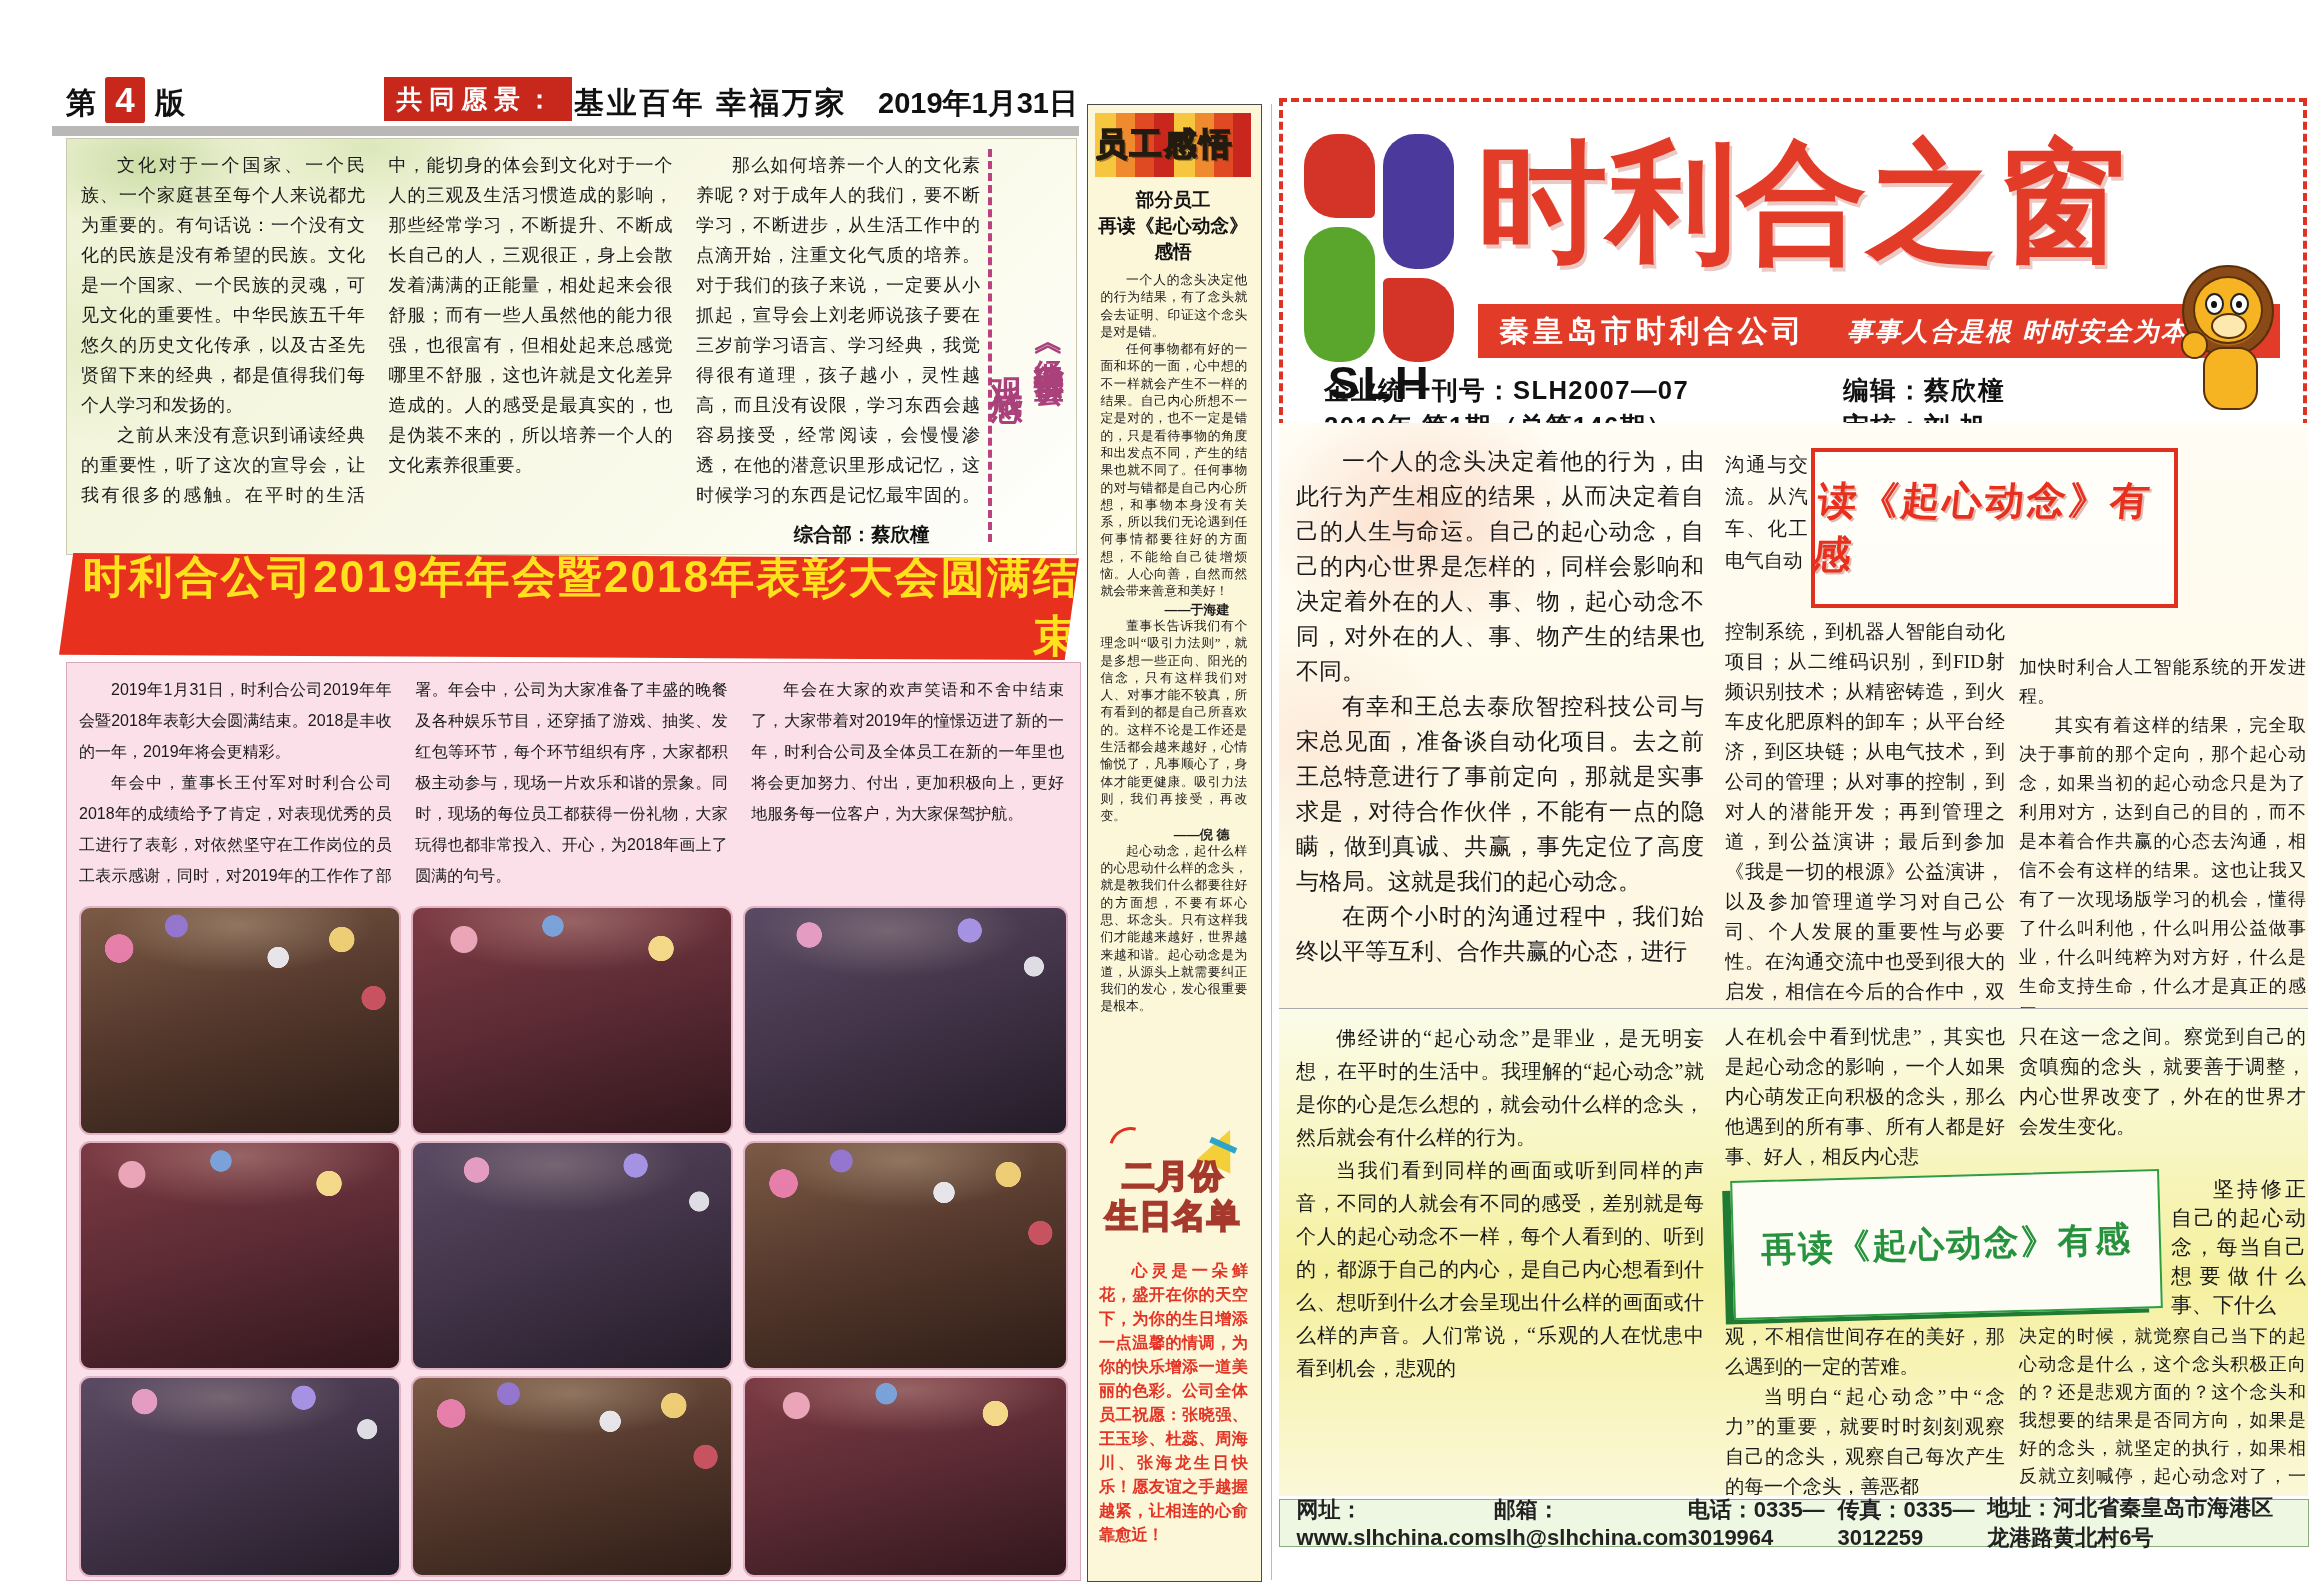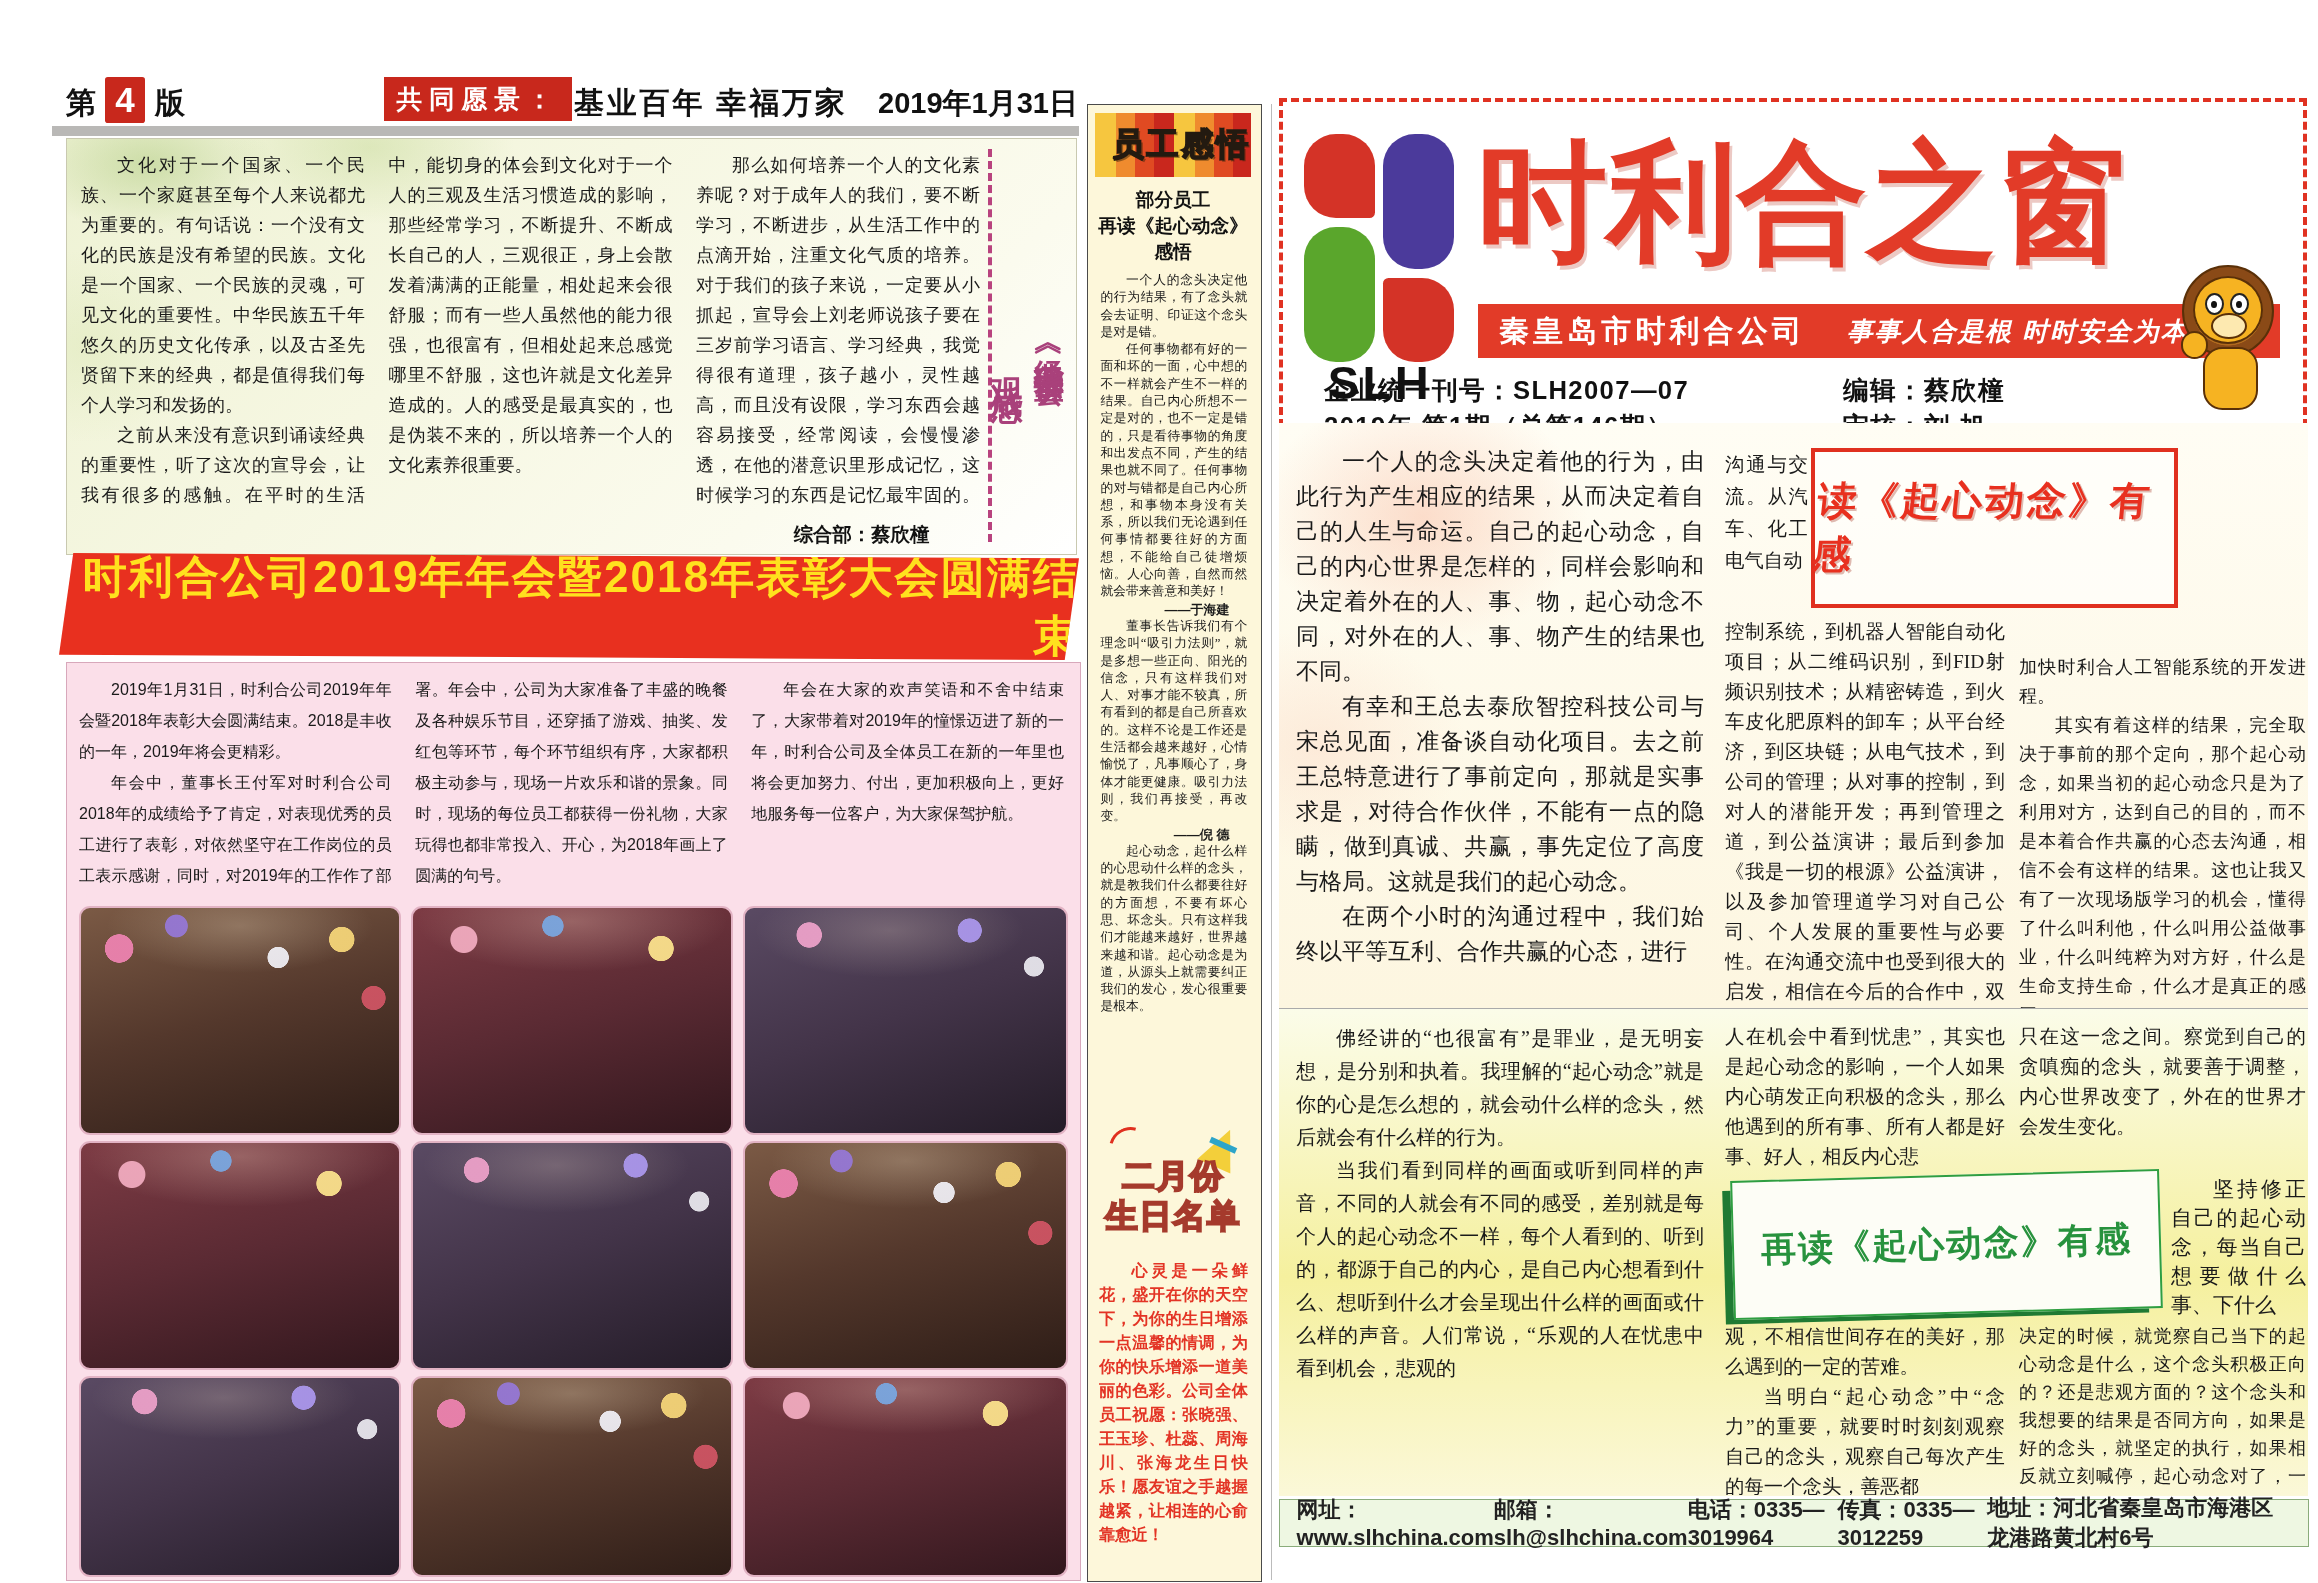--- a/index.html
+++ b/index.html
@@ -60,21 +60,21 @@
   .photo.v3{background:
        radial-gradient(circle at 20% 12%,rgba(235,160,200,.95) 0 12.4px,transparent 13px),
        radial-gradient(circle at 70% 10%,rgba(170,150,235,.95) 0 11.8px,transparent 12.4px),
        radial-gradient(circle at 90% 26%,rgba(250,250,255,.85) 0 9.7px,transparent 10.4px),
        radial-gradient(ellipse 60% 30% at 45% 10%,rgba(255,235,215,.22),transparent 70%),
        linear-gradient(160deg,#5a4a63 0%,#433449 48%,#241c28 100%);}
 
   
   .strip{background:#fdf7da;border:1.4px solid #4a4a4a;}
   .striplogo{background:repeating-linear-gradient(90deg,#f6c63f 0 21px,#ef8b2e 21px 40px,#e04a22 40px 59px,#c9271d 59px 79px);
-     display:flex;align-items:center;justify-content:flex-end;}
+     display:flex;align-items:center;justify-content:flex-start;}
   .striplogo span{color:#ffdf2e;font-weight:900;font-size:32px;letter-spacing:2.8px;
      -webkit-text-stroke:1.7px #231a10;text-shadow:2.1px 2.1px 0 rgba(60,40,10,.5);}
   .stripsub{font-weight:900;font-size:18.7px;line-height:26px;text-align:center;color:#111;}
   .striptext{font-family:"Liberation Serif",serif;font-size:12.8px;line-height:17.3px;
              text-align:justify;overflow:hidden;}
   .striptext p{margin:0;text-indent:2em;}
   .striptext .ssig{text-indent:0;text-align:right;font-weight:900;font-family:"Liberation Sans",sans-serif;
              font-size:13px;padding-right:18px;}
   .btitle{text-align:center;font-weight:900;font-size:32.5px;line-height:40px;color:#fffdf2;
           -webkit-text-stroke:2.1px #a53a2c;letter-spacing:1.4px;}
@@ -269,21 +269,21 @@
   <div class="abs artcol" style="left:2019px;top:617px;width:287px;height:384px;font-size:18px;line-height:29px;margin-top:36px;">
     <p style="text-indent:0;">加快时利合人工智能系统的开发进程。</p>
     <p>其实有着这样的结果，完全取决于事前的那个定向，那个起心动念，如果当初的起心动念只是为了利用对方，达到自己的目的，而不是本着合作共赢的心态去沟通，相信不会有这样的结果。这也让我又有了一次现场版学习的机会，懂得了什么叫利他，什么叫用公益做事业，什么叫纯粹为对方好，什么是生命支持生命，什么才是真正的感召。</p>
     <p class="asig" style="font-size:21px;padding-right:28px;margin-top:5.5px;">唐雪岩</p>
   </div>
 
   <div class="abs hairline" style="left:1279px;top:1008px;width:1029px;height:1.4px;"></div>
 
   <div class="abs botart" style="left:1279px;top:1009px;width:1029px;height:487px;"></div>
   <div class="abs artcol" style="left:1296px;top:1022px;width:408px;height:465px;font-size:20px;line-height:33px;">
-    <p>佛经讲的“也很富有”是罪业，是无明妄想，是分别和执着。我理解的“起心动念”就是你的心是怎么想的，就会动什么样的念头，然后就会有什么样的行为。</p>
+    <p>佛经讲的“起心动念”是罪业，是无明妄想，在平时的生活中。我理解的“起心动念”就是你的心是怎么想的，就会动什么样的念头，然后就会有什么样的行为。</p>
     <p>当我们看到同样的画面或听到同样的声音，不同的人就会有不同的感受，差别就是每个人的起心动念不一样，每个人看到的、听到的，都源于自己的内心，是自己内心想看到什么、想听到什么才会呈现出什么样的画面或什么样的声音。人们常说，“乐观的人在忧患中看到机会，悲观的</p>
   </div>
   <div class="abs artcol" style="left:1725px;top:1022px;width:280px;height:148px;font-size:19.4px;line-height:30px;">
     <p style="text-indent:0;">人在机会中看到忧患”，其实也是起心动念的影响，一个人如果内心萌发正向积极的念头，那么他遇到的所有事、所有人都是好事、好人，相反内心悲</p>
   </div>
   <div class="abs a2banner" style="left:1732px;top:1175px;width:425px;height:135px;">
     <span>再读《起心动念》有感</span>
   </div>
   <div class="abs artcol" style="left:1725px;top:1322px;width:280px;height:173px;font-size:19.4px;line-height:30px;">
     <p style="text-indent:0;">观，不相信世间存在的美好，那么遇到的一定的苦难。</p>

